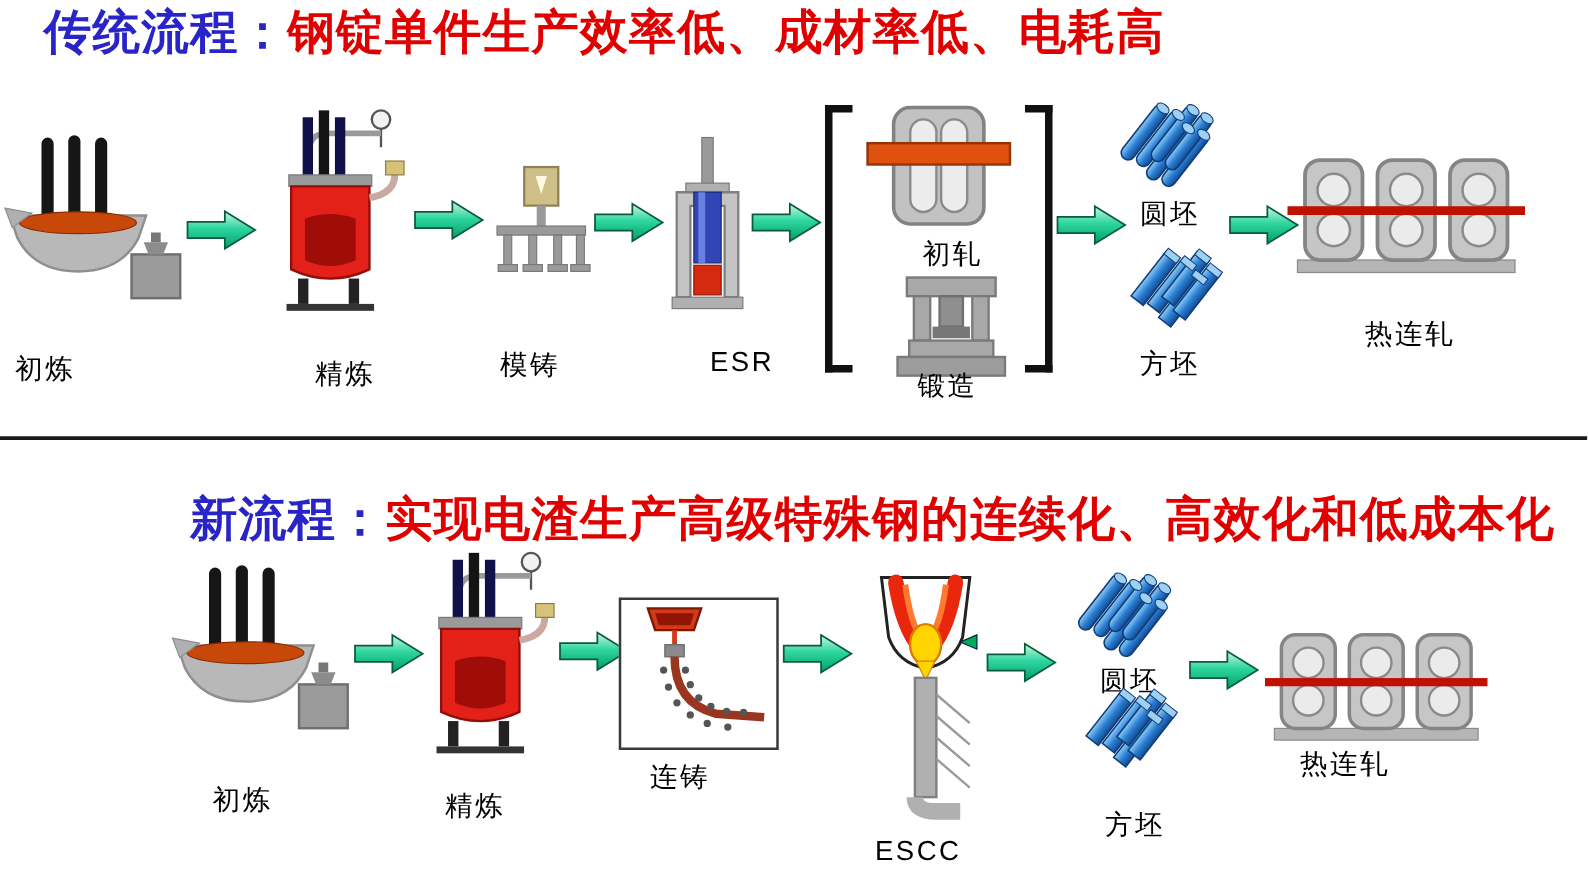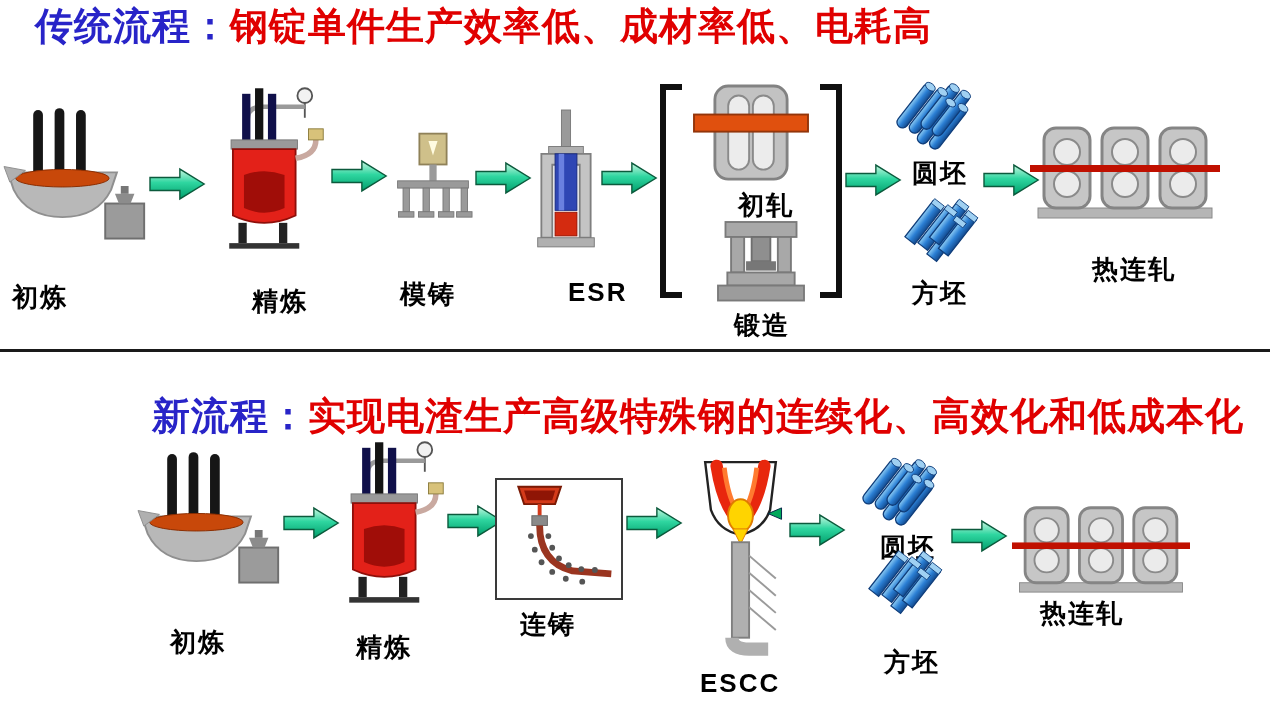--- a/index.html
+++ b/index.html
@@ -3,21 +3,21 @@
 <meta charset="utf-8">
 <style>
   *{margin:0;padding:0;box-sizing:border-box}
   html,body{background:#fff}
   body{font-family:"Liberation Sans","DejaVu Sans",sans-serif}
   .canvas{position:relative;width:1270px;height:705px;background:#ffffff;overflow:hidden}
   .section{position:absolute;inset:0;pointer-events:none}
   .title{position:absolute;font-size:38px;font-weight:bold;white-space:nowrap;letter-spacing:1px;line-height:1.1}
   .title .blue{color:#2824c8}
   .title .red{color:#e00000}
-  .step-label{position:absolute;font-size:26px;font-weight:bold;color:#000;white-space:nowrap;letter-spacing:2px}
+  .step-label{position:absolute;font-size:22px;font-weight:normal;color:#000;white-space:nowrap;letter-spacing:2px}
   .divider{position:absolute;left:0;width:100%;height:3px;background:#1a1a1a}
   .icon{position:absolute;line-height:0}
   .icon svg{overflow:visible}
   .bracket{position:absolute;width:22px}
   .bracket-left{border-left:6px solid #101010;border-top:6px solid #101010;border-bottom:6px solid #101010}
   .bracket-right{border-right:6px solid #101010;border-top:6px solid #101010;border-bottom:6px solid #101010}
   .cc-box{position:absolute;background:#fff;border:2px solid #3a3a3a;line-height:0}
 </style>
 </head>
 <body>
@@ -153,21 +153,21 @@
       <svg viewBox="0 0 100 92" width="94" height="86">
         <rect x="12" y="0" width="76" height="16" fill="#a8a8a8" stroke="#7a7a7a" stroke-width="2"></rect>
         <rect x="18" y="16" width="14" height="38" fill="#a8a8a8" stroke="#7a7a7a" stroke-width="2"></rect>
         <rect x="68" y="16" width="14" height="38" fill="#a8a8a8" stroke="#7a7a7a" stroke-width="2"></rect>
         <rect x="40" y="16" width="20" height="26" fill="#8f8f8f" stroke="#6f6f6f" stroke-width="2"></rect>
         <rect x="34" y="42" width="32" height="10" fill="#777"></rect>
         <rect x="14" y="54" width="72" height="14" fill="#a8a8a8" stroke="#7a7a7a" stroke-width="2"></rect>
         <rect x="4" y="68" width="92" height="16" fill="#9c9c9c" stroke="#7a7a7a" stroke-width="2"></rect>
       </svg>
     </div>
-    <div class="step-label" style="left:734px;top:308px">锻造</div>
+    <div class="step-label" style="left:734px;top:294px">锻造</div>
 
     <div class="bracket bracket-right" style="left:820px;top:84px;height:214px"></div>
 
     <div class="icon" style="left:846px;top:162px">
       <svg viewBox="0 0 60 36" width="56" height="36">
           <polygon points="0,11 32,11 32,2 58,18 32,34 32,25 0,25" fill="url(#arrowGrad)" stroke="#0b5a3c" stroke-width="1.5"></polygon>
         </svg>
     </div>
 
     <div class="icon" style="left:892px;top:86px">

